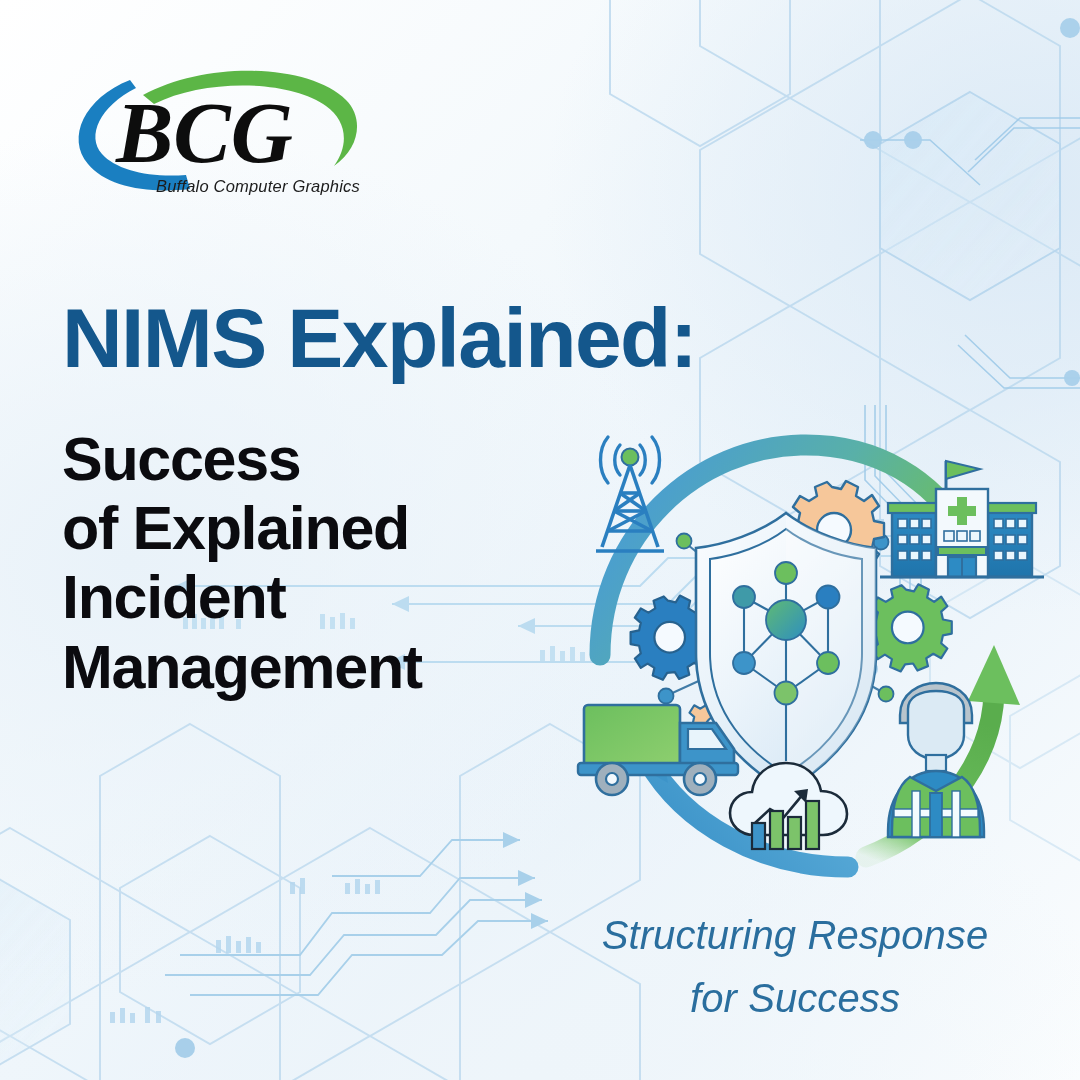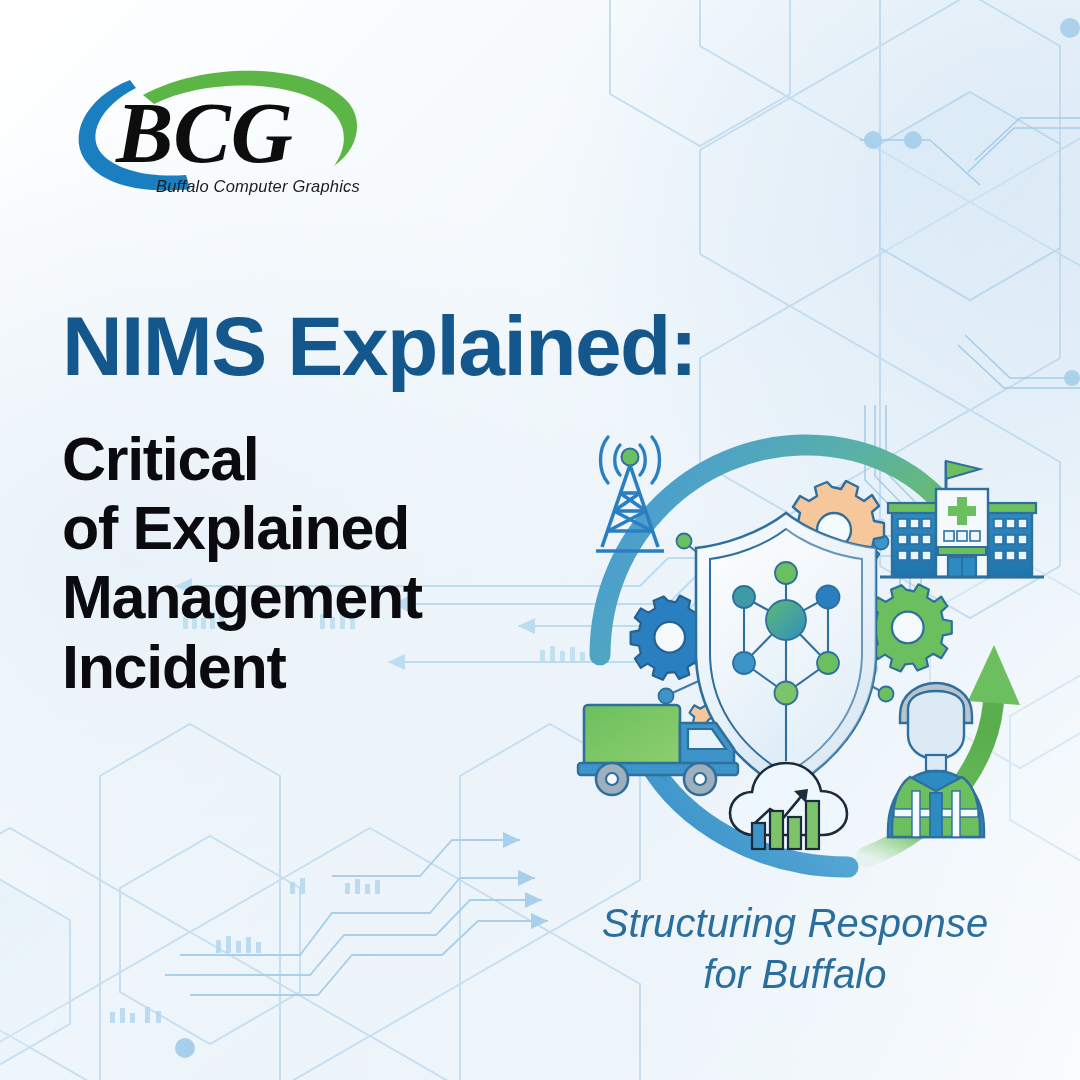--- a/index.html
+++ b/index.html
@@ -35,21 +35,20 @@
   .logo-svg { width:330px; height:145px; display:block; }
 
   
   .headline {
     position:absolute; left:62px; top:296px;
     font-size:84px; font-weight:bold;
     letter-spacing:-1.6px;
     color:#14578c;
     line-height:1.0;
     white-space:nowrap;
-    margin-top:8px;
   }
 
   
   .subhead {
     position:absolute; left:62px; top:425px;
     width:520px;
     font-size:61px; font-weight:bold;
     color:#0b0b0f;
     line-height:1.135;
     letter-spacing:-1.3px;
@@ -60,21 +59,21 @@
   .tagline {
     position:absolute; left:545px; top:898px;
     width:500px;
     text-align:center;
     font-size:40px;
     font-style:italic;
     color:#2a6e9e;
     line-height:1.28;
     letter-spacing:0.1px;
   }
-  .tagline span { display:block; }
+  .tagline span { display:block;margin-top:12px; }
 
   
   .illustration {
     position:absolute; left:548px; top:405px;
     width:500px; height:500px;
   }
   .illustration svg { width:100%; height:100%; display:block; }
 </style>
 </head>
 <body>
@@ -220,24 +219,24 @@
 
       <text x="58" y="100" font-family="'Liberation Serif', serif" font-size="86" font-weight="bold" font-style="italic" fill="#0d0d0d">BCG</text>
 
       <text x="98" y="130" font-family="'Liberation Sans', sans-serif" font-size="16.5" font-style="italic" fill="#1c1c1c" letter-spacing="0.2">Buffalo Computer Graphics</text>
     </svg>
   </div>
 
   <div class="headline">NIMS Explained:</div>
 
   <div class="subhead">
-    <span>Critical</span>
+    <span>Success</span>
     <span>of Explained</span>
+    <span>Incident</span>
     <span>Management</span>
-    <span>Incident</span>
   </div>
 
   <div class="illustration">
     <svg viewBox="0 0 500 500">
       <defs>
         <linearGradient id="arcTop" x1="0" y1="0" x2="1" y2="0.4">
           <stop offset="0%" stop-color="#8fc7e6" stop-opacity="0.15"></stop>
           <stop offset="18%" stop-color="#4a9ed0"></stop>
           <stop offset="62%" stop-color="#59b0a8"></stop>
           <stop offset="100%" stop-color="#6cbf5e"></stop>
@@ -497,16 +496,16 @@
           <rect x="222" y="406" width="13" height="38" fill="#7cc36a"></rect>
           <rect x="240" y="412" width="13" height="32" fill="#7cc36a"></rect>
           <rect x="258" y="396" width="13" height="48" fill="#7cc36a"></rect>
         </g>
       </g>
     </svg>
   </div>
 
   <div class="tagline">
     <span>Structuring Response</span>
-    <span>for Buffalo</span>
+    <span>for Success</span>
   </div>
 
 </div>
 
 </body></html>

